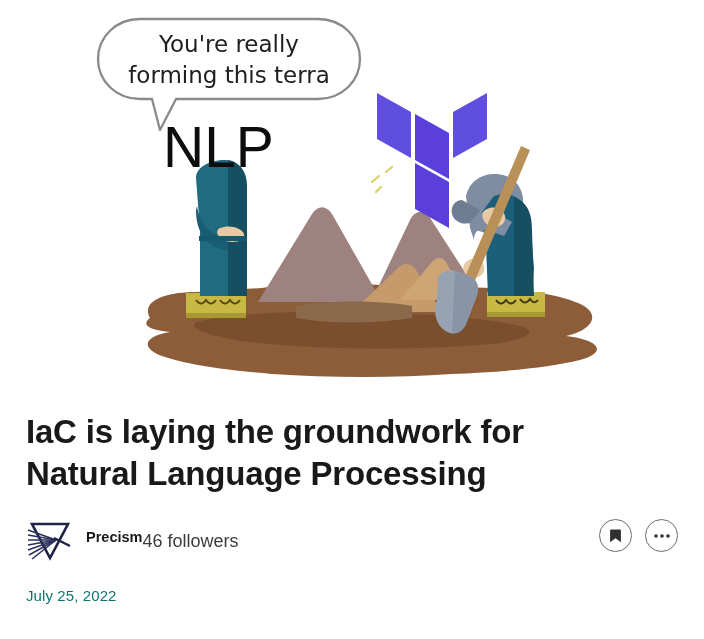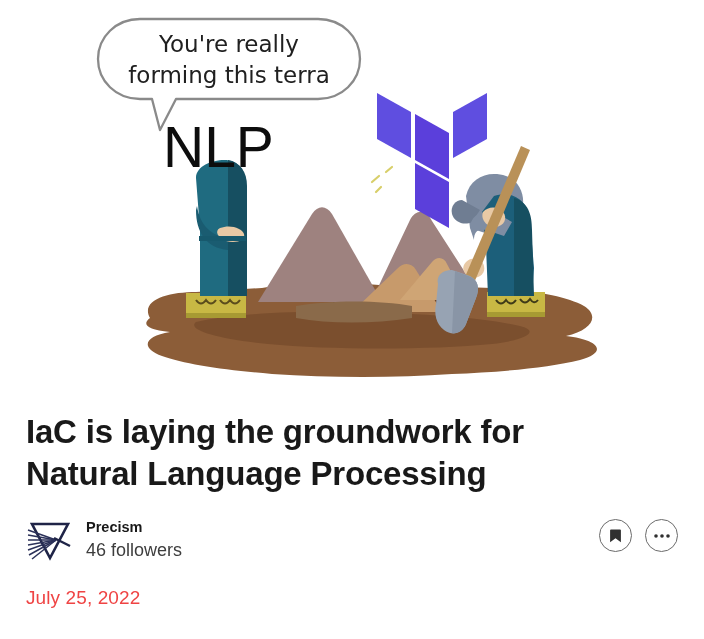--- a/index.html
+++ b/index.html
@@ -61,21 +61,20 @@
   }
   .avatar {
     width: 48px;
     height: 48px;
     flex: 0 0 48px;
     display: block;
   }
   .byline-text {
     margin-left: 12px;
     display: flex;
-    flex-direction: column;
     justify-content: center;
   }
   .author-name {
     font-size: 14.5px;
     font-weight: 700;
     color: #191919;
     line-height: 1.35;
   }
   .follower-count {
     font-size: 18px;
@@ -105,22 +104,22 @@
     padding: 0;
     cursor: pointer;
     box-sizing: border-box;
   }
   .icon-btn svg { display: block; }
 
   .timestamp {
     position: absolute;
     left: 26px;
     top: 190px;
-    font-size: 19px;
-    color: #ef4444;
+    font-size: 15px;
+    color: #0f766e;
     letter-spacing: 0.1px;
   }
 </style>
 </head>
 <body>
 
 <div class="card">
 
   <div class="illustration">
     <svg width="704" height="397" viewBox="0 0 704 397" xmlns="http://www.w3.org/2000/svg">

